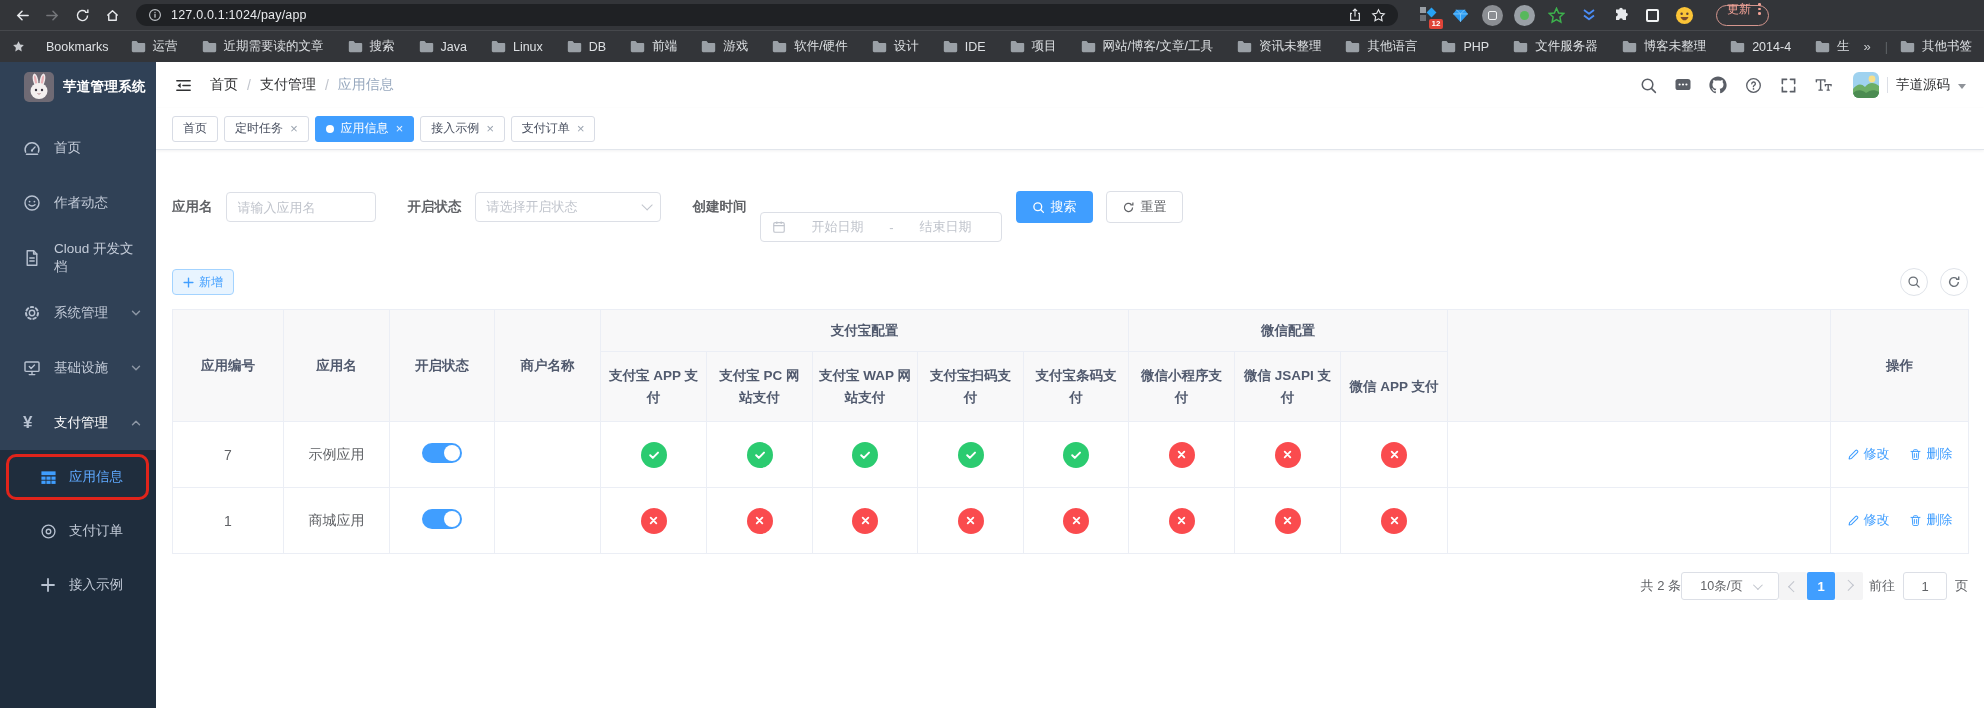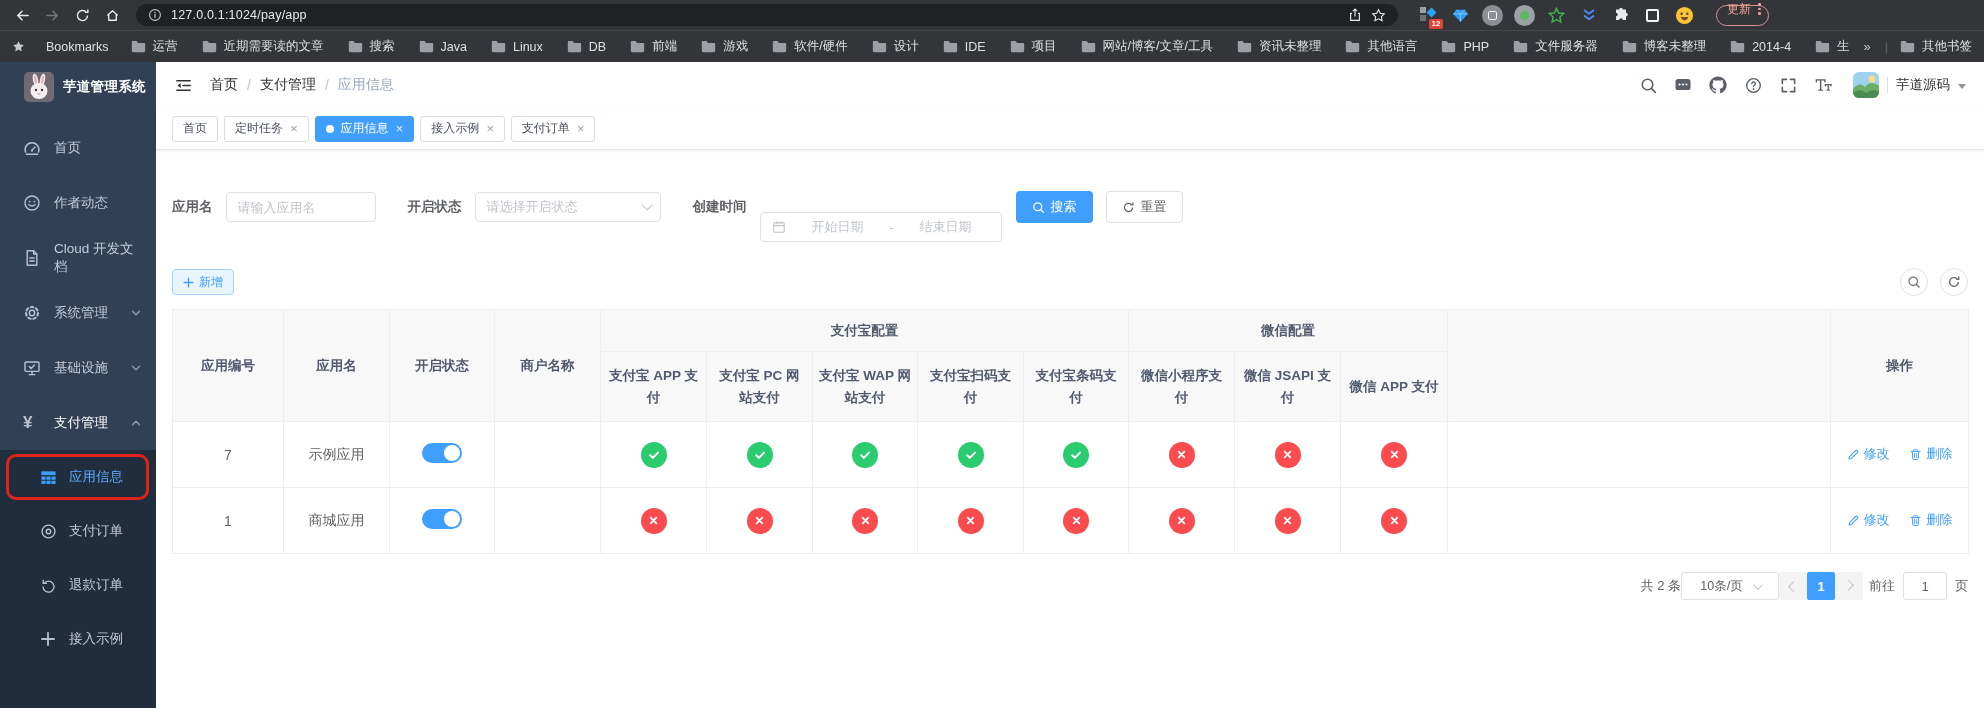--- a/index.html
+++ b/index.html
@@ -541,29 +541,20 @@
           <span class="annotation-box"></span>
         </div>
         <div class="sub-item">
           <span class="mi-icon">
             <svg width="17" height="17" viewBox="0 0 18 18">
               <circle cx="9" cy="9" r="6.8" fill="none" stroke="currentColor" stroke-width="1.4" stroke-linecap="round" stroke-linejoin="round"></circle>
               <circle cx="9" cy="9" r="2.4" fill="none" stroke="currentColor" stroke-width="1.4" stroke-linecap="round" stroke-linejoin="round"></circle>
             </svg>
           </span>
           <span>支付订单</span>
-        </div>
-        <div class="sub-item">
-          <span class="mi-icon">
-            <svg width="17" height="17" viewBox="0 0 18 18">
-              <path d="M4.3 6.8A5.8 5.8 0 1 1 3.2 10.6" fill="none" stroke="currentColor" stroke-width="1.4" stroke-linecap="round" stroke-linejoin="round"></path>
-              <path d="M3.4 3.4v3.4h3.4" fill="none" stroke="currentColor" stroke-width="1.4" stroke-linecap="round" stroke-linejoin="round"></path>
-            </svg>
-          </span>
-          <span>退款订单</span>
         </div>
         <div class="sub-item">
           <span class="mi-icon">
             <svg width="16" height="16" viewBox="0 0 16 16">
               <path d="M8 2v12M2 8h12" fill="none" stroke="currentColor" stroke-width="1.8" stroke-linecap="round" stroke-linejoin="round"></path>
             </svg>
           </span>
           <span>接入示例</span>
         </div>
       </div>

